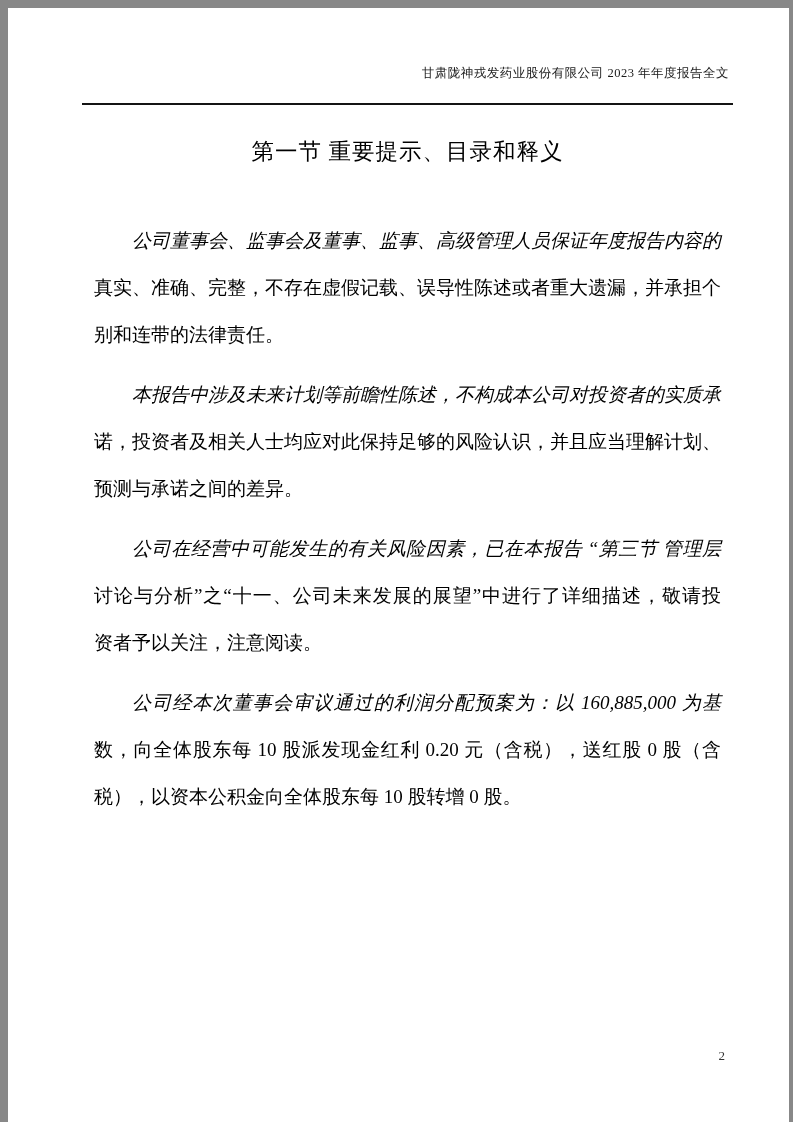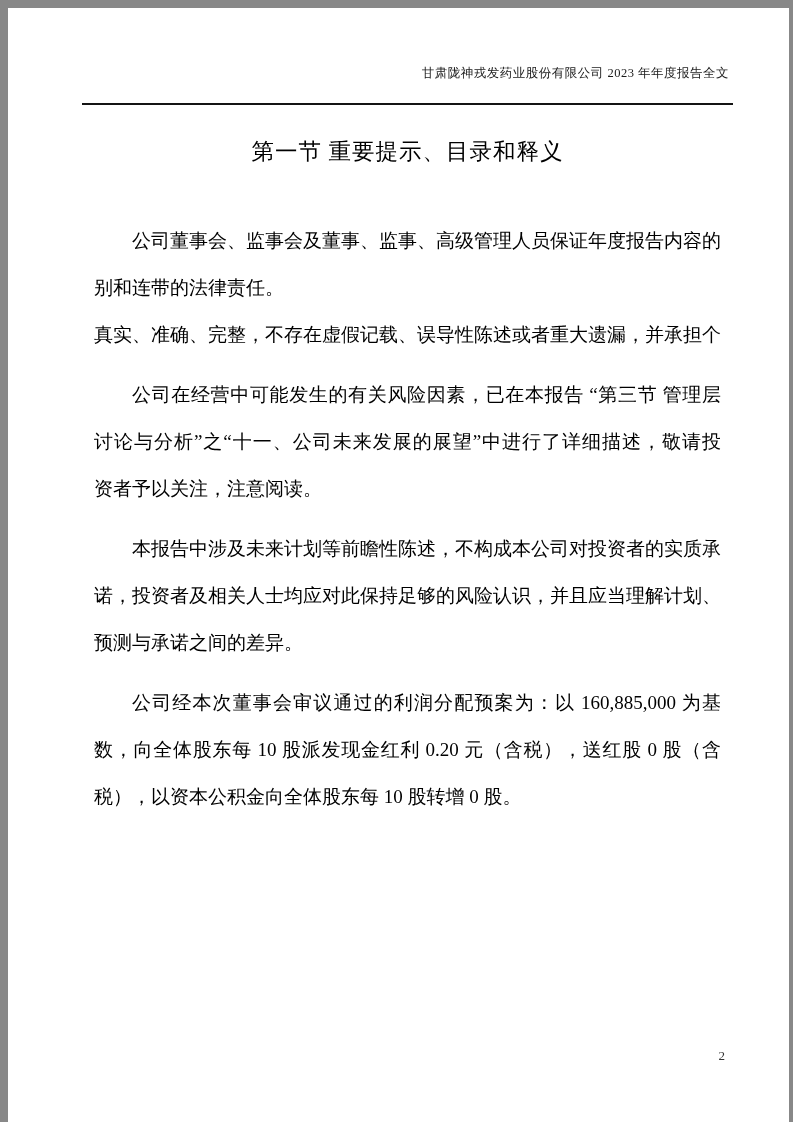--- a/index.html
+++ b/index.html
@@ -47,52 +47,53 @@
     line-height: 39px;
     text-align: justify;
     text-align-last: justify;
     white-space: normal;
   }
   .line.last {
     text-align-last: left;
   }
   .line.indent {
     text-indent: 2em;
+    font-style: italic;
   }
   .page-number {
     position: absolute;
     top: 1036px;
     right: 72px;
     font-size: 13px;
     color: #333333;
   }
 </style>
 </head>
 <body>
 
 <div class="page">
   <div class="margins">
     <div class="header-text">甘肃陇神戎发药业股份有限公司 2023 年年度报告全文</div>
     <div class="header-rule"></div>
     <h1 class="doc-title">第一节 重要提示、目录和释义</h1>
     <div class="body-text">
         <div class="paragraph">
           <div class="line indent">公司董事会、监事会及董事、监事、高级管理人员保证年度报告内容的</div>
+          <div class="line">真实、准确、完整，不存在虚假记载、误导性陈述或者重大遗漏，并承担个</div>
           <div class="line last">别和连带的法律责任。</div>
-          <div class="line">真实、准确、完整，不存在虚假记载、误导性陈述或者重大遗漏，并承担个</div>
+        </div>
+        <div class="paragraph">
+          <div class="line indent">本报告中涉及未来计划等前瞻性陈述，不构成本公司对投资者的实质承</div>
+          <div class="line">诺，投资者及相关人士均应对此保持足够的风险认识，并且应当理解计划、</div>
+          <div class="line last">预测与承诺之间的差异。</div>
         </div>
         <div class="paragraph">
           <div class="line indent">公司在经营中可能发生的有关风险因素，已在本报告 “第三节 管理层</div>
           <div class="line">讨论与分析”之“十一、公司未来发展的展望”中进行了详细描述，敬请投</div>
           <div class="line last">资者予以关注，注意阅读。</div>
-        </div>
-        <div class="paragraph">
-          <div class="line indent">本报告中涉及未来计划等前瞻性陈述，不构成本公司对投资者的实质承</div>
-          <div class="line">诺，投资者及相关人士均应对此保持足够的风险认识，并且应当理解计划、</div>
-          <div class="line last">预测与承诺之间的差异。</div>
         </div>
         <div class="paragraph">
           <div class="line indent">公司经本次董事会审议通过的利润分配预案为：以 160,885,000 为基</div>
           <div class="line">数，向全体股东每 10 股派发现金红利 0.20 元（含税），送红股 0 股（含</div>
           <div class="line last">税），以资本公积金向全体股东每 10 股转增 0 股。</div>
         </div>
       </div>
   </div>
   <div class="page-number">2</div>
 </div>

